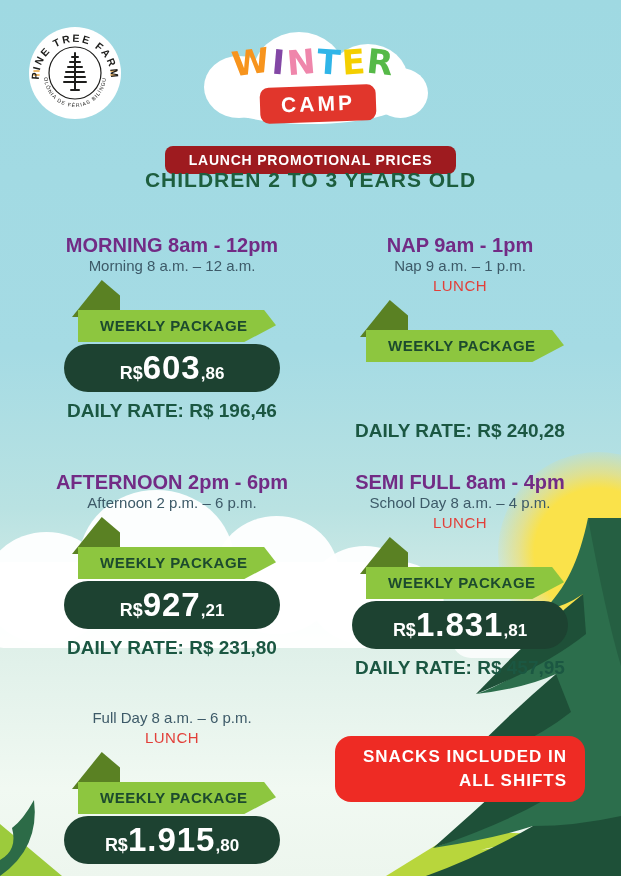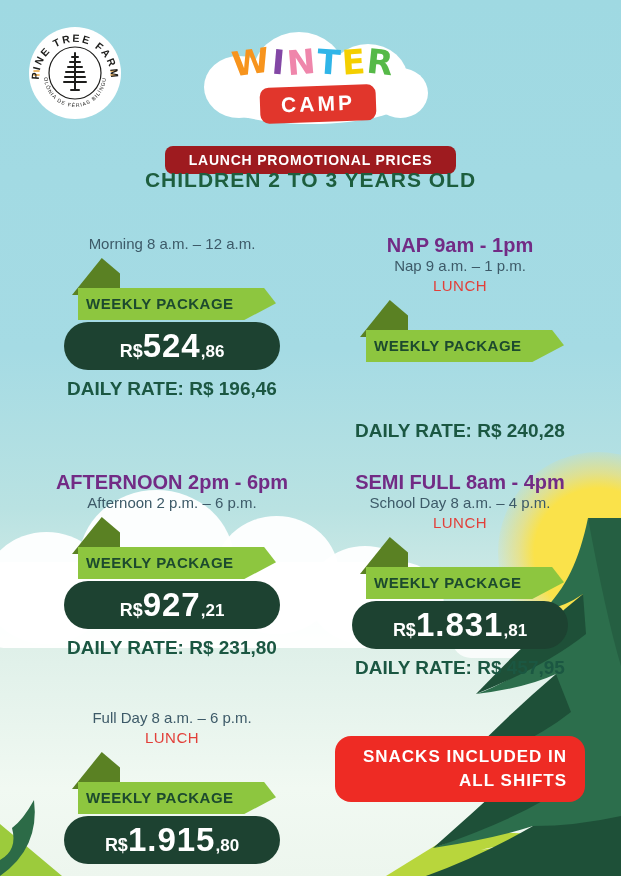--- a/index.html
+++ b/index.html
@@ -55,21 +55,21 @@
   .card { text-align:center; }
   .card h2 { color:#722b85; font-weight:800; font-size:20px; line-height:22px; }
   .card .sub { color:#3d5a68; font-size:15px; line-height:20px; margin-top:0; }
   .card .lunch { color:#e23f39; font-weight:400; font-size:15px; line-height:20px; letter-spacing:.5px; }
   .card .lunch:empty { visibility:hidden; }
   .ribbon { position:relative; width:216px; height:112px; margin:4px auto 0; text-align:left; }
   .fold { position:absolute; left:8px; top:0; width:48px; height:37px; background:#5a8123;
     clip-path:polygon(0 100%, 62% 0, 100% 42%, 100% 100%); z-index:1; }
   .banner { position:absolute; left:14px; top:30px; width:198px; height:32px; background:#8dc63f; z-index:2;
     clip-path:polygon(0 0, 94% 0, 100% 48%, 84% 100%, 0 100%); }
-  .banner span { display:block; padding-left:8px; line-height:32px;
+  .banner span { display:block; padding-left:22px; line-height:32px;
     color:#1c4a2e; font-weight:800; font-size:15px; letter-spacing:.5px; }
   .pill { position:absolute; left:0; top:64px; width:216px; height:48px; background:#1d4231;
     border-radius:26px; text-align:center; line-height:48px; z-index:1; color:#fff; }
   .pill .cur   { font-weight:800; font-size:18px; }
   .pill .amt   { font-weight:800; font-size:33px; letter-spacing:1px; }
   .pill .cents { font-weight:800; font-size:17px; }
   .card .daily { margin-top:8px; color:#1b5742; font-weight:800; font-size:19px; }
 
   .snacks-badge { margin:28px auto 0; width:250px; background:#ee2b24; border-radius:16px;
     padding:9px 18px; text-align:right; color:#fff; font-weight:700; font-size:17px;
@@ -156,28 +156,29 @@
   </div>
 
   <div class="launch-row">
     <span class="launch-badge">LAUNCH PROMOTIONAL PRICES</span>
   </div>
   <div class="age-heading">CHILDREN 2 TO 3 YEARS OLD</div>
 
   <div class="grid">
 
     <section class="card">
+      <h2>MORNING 8am - 12pm</h2>
       <div class="sub">Morning 8 a.m. – 12 a.m.</div>
       <div class="lunch"></div>
       <div class="ribbon">
         <div class="fold"></div>
         <div class="banner">
             <span>WEEKLY PACKAGE</span>
           </div>
-        <div class="pill"><span class="cur">R$</span><span class="amt">524</span><span class="cents">,86</span></div>
+        <div class="pill"><span class="cur">R$</span><span class="amt">603</span><span class="cents">,86</span></div>
       </div>
       <div class="daily">DAILY RATE: R$ 196,46</div>
     </section>
 
     <section class="card">
       <h2>NAP 9am - 1pm</h2>
       <div class="sub">Nap 9 a.m. – 1 p.m.</div>
       <div class="lunch">LUNCH</div>
       <div class="ribbon">
         <div class="fold"></div>

